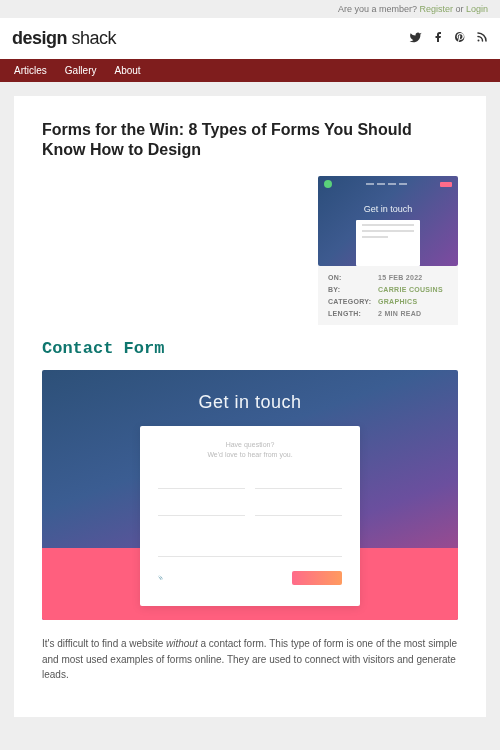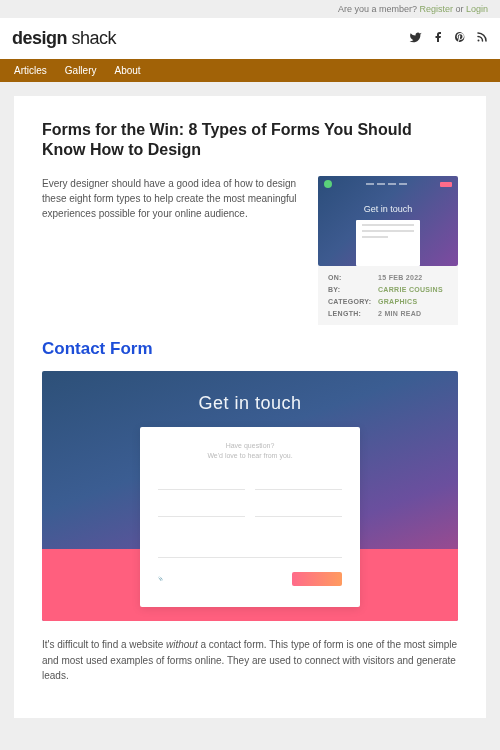--- a/index.html
+++ b/index.html
@@ -8,21 +8,21 @@
 .topbar a { color: #8aa768; text-decoration: none; }
 .header { background: #fff; display: flex; align-items: center; justify-content: space-between; padding: 10px 12px; }
 .logo { font-size: 18px; font-weight: 400; letter-spacing: -0.5px; color: #222; }
 .logo .bold { font-weight: 800; }
 .header-right { display: flex; align-items: center; gap: 14px; }
 .social { display: flex; gap: 10px; align-items: center; color: #333; }
 .social span { font-size: 13px; cursor: pointer; }
 .searchbox { display: flex; align-items: center; background: #f2f2f2; border-radius: 2px; padding: 4px 8px; width: 140px; }
 .searchbox input { border: none; background: transparent; font-size: 9px; color: #999; width: 100%; outline: none; }
 .searchbox .sicon { color: #aaa; font-size: 10px; }
-.navbar { background: #a16207; display: flex; gap: 18px; padding: 6px 14px; }
+.navbar { background: #7f1d1d; display: flex; gap: 18px; padding: 6px 14px; }
 .navbar span { color: #fff; font-size: 10px; cursor: pointer; }
 .page { background: #eeeeee; padding: 14px; }
 .article { background: #fff; padding: 24px 28px; }
 h1 { font-size: 16px; font-weight: 800; line-height: 1.25; color: #222; margin-bottom: 16px; }
 .intro-row { display: flex; gap: 14px; margin-bottom: 10px; }
 .intro-text { flex: 1; }
 .intro-text p { font-size: 10px; line-height: 1.5; color: #555; margin-bottom: 10px; }
 .intro-text p.strong { font-weight: 700; color: #333; }
 .sidebar { width: 140px; flex-shrink: 0; }
 .thumb { width: 140px; height: 90px; background: linear-gradient(135deg, #2b4d7a 0%, #3d5a8f 40%, #7e4aa0 100%); position: relative; border-radius: 2px; overflow: hidden; }
@@ -33,21 +33,21 @@
 .thumb .tbtn { width: 12px; height: 5px; background: #ff6b8a; border-radius: 1px; }
 .thumb .ttitle { position: absolute; top: 28px; width: 100%; text-align: center; color: #eaf0f5; font-size: 9px; font-weight: 300; }
 .thumb .tcard { position: absolute; top: 44px; left: 38px; width: 64px; height: 46px; background: #fff; border-radius: 1px; }
 .thumb .tcard .tl { height: 2px; background: #ddd; margin: 4px 6px; }
 .meta { background: #f5f5f5; padding: 8px 10px; margin-top: 0; }
 .meta-row { display: flex; font-size: 7px; margin-bottom: 5px; }
 .meta-row:last-child { margin-bottom: 0; }
 .meta-label { width: 50px; color: #777; font-weight: 700; letter-spacing: 0.3px; }
 .meta-val { color: #888; font-weight: 600; letter-spacing: 0.3px; }
 .meta-val.link { color: #8aa768; }
-h2 { font-size: 17px; font-weight: 800; color: #1d4ed8; margin: 14px 0 12px; }
+h2 { font-size: 17px; font-weight: 800; color: #0f766e; margin: 14px 0 12px; font-family: Liberation Mono, monospace; }
 .bigimg { width: 100%; height: 250px; background: linear-gradient(160deg, #2d5078 0%, #3b5d92 35%, #6b4f9e 65%, #a04a8e 85%); position: relative; border-radius: 2px; overflow: hidden; }
 .bigimg .bottom { position: absolute; bottom: 0; left: 0; right: 0; height: 72px; background: #ff5f7e; }
 .bigimg .btitle { position: absolute; top: 22px; width: 100%; text-align: center; color: #f0f4f8; font-size: 18px; font-weight: 300; letter-spacing: 0.5px; }
 .bigimg .card { position: absolute; top: 56px; left: 50%; transform: translateX(-50%); width: 220px; height: 180px; background: #fff; border-radius: 2px; padding: 14px 18px; box-shadow: 0 2px 10px rgba(0,0,0,0.1); }
 .bigimg .card .sub { text-align: center; font-size: 7px; color: #bbb; line-height: 1.4; margin-bottom: 12px; }
 .bigimg .card .frow { display: flex; gap: 10px; margin-bottom: 10px; }
 .bigimg .card .ffield { flex: 1; }
 .bigimg .card .flabel { font-size: 4px; color: #ccc; letter-spacing: 0.5px; margin-bottom: 2px; text-transform: uppercase; }
 .bigimg .card .finput { height: 10px; border-bottom: 1px solid #e5e5e5; }
 .bigimg .card .farea { height: 24px; border-bottom: 1px solid #e5e5e5; }
@@ -93,21 +93,20 @@
   <span>Gallery</span>
   <span>About</span>
 </div>
 
 <div class="page">
   <div class="article">
     <h1>Forms for the Win: 8 Types of Forms You Should Know How to Design</h1>
 
     <div class="intro-row">
       <div class="intro-text">
-        <p>Every designer should have a good idea of how to design these eight form types to help create the most meaningful experiences possible for your online audience.</p>
       </div>
       <div class="sidebar">
         <div class="thumb">
           <div class="toprow">
             <div class="tlogo"></div>
             <div class="tnav">
                 <i></i>
                 <i></i>
                 <i></i>
                 <i></i>

